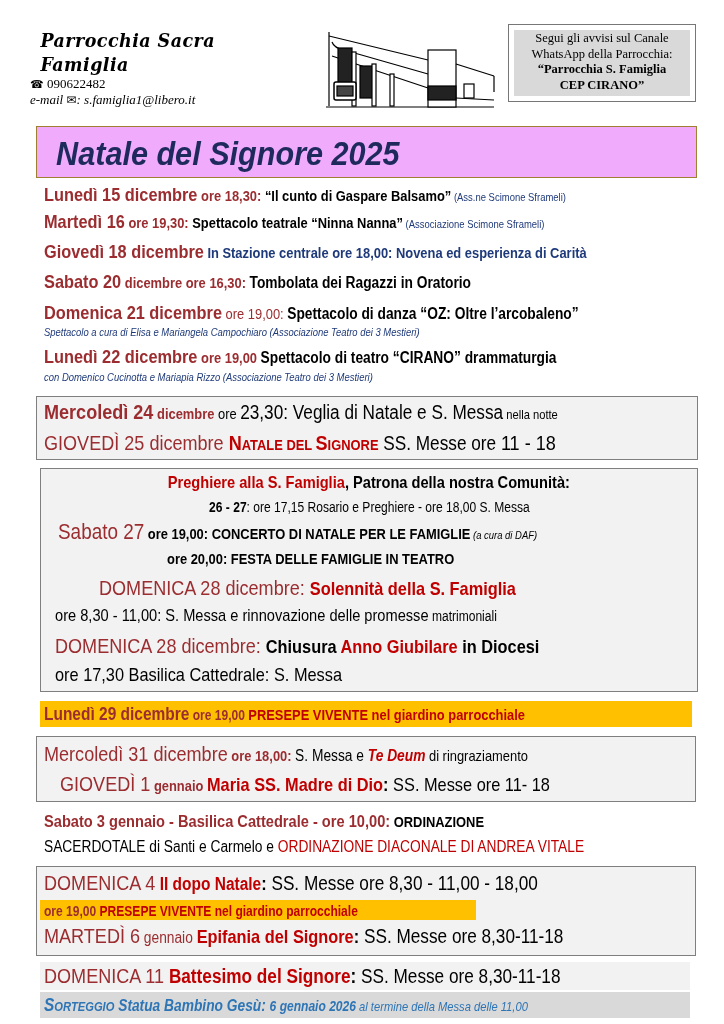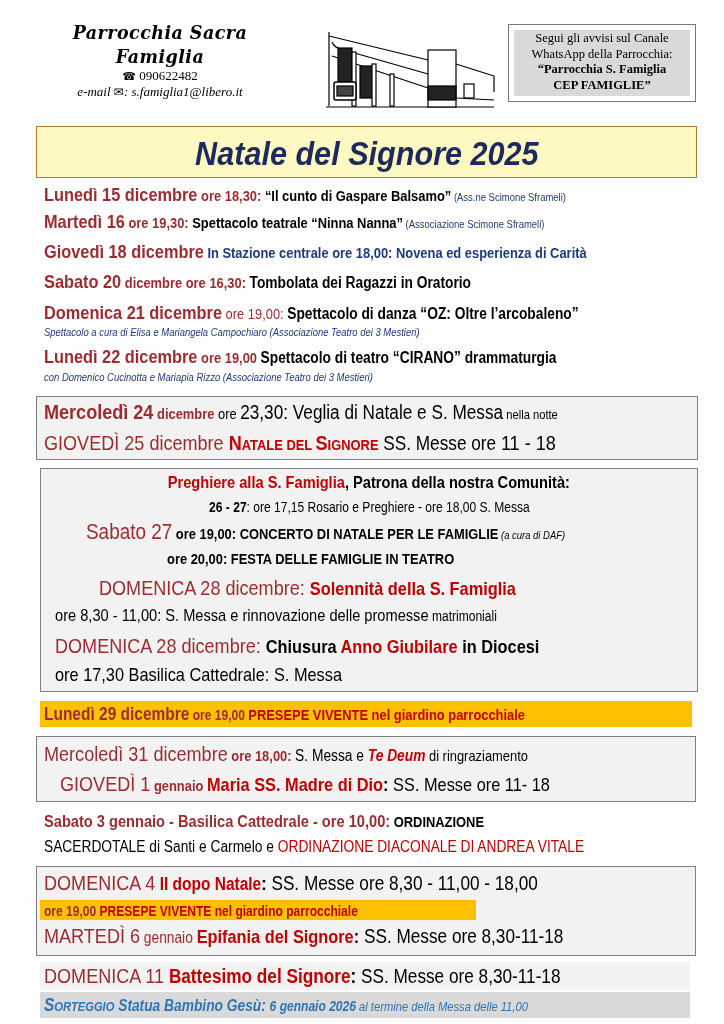--- a/index.html
+++ b/index.html
@@ -1,32 +1,32 @@
 <!DOCTYPE html>
 <html><head>
 <meta charset="utf-8">
 <style>
   * { box-sizing: border-box; margin: 0; padding: 0; }
   html, body { width: 724px; height: 1024px; background: #ffffff; overflow: hidden; }
   body { position: relative; font-family: "Liberation Sans", sans-serif; color: #000; }
   .narrow { display: inline-block; transform-origin: left center; white-space: nowrap; }
 
   
-  .hdr-left { position: absolute; left: 30px; top: 20px; width: 260px; text-align: center; font-family: "Liberation Serif", serif; }
+  .hdr-left { position: absolute; left: 30px; top: 28px; width: 260px; font-family: "Liberation Serif", serif; }
   .hdr-title { font-size: 19px; font-style: italic; font-weight: bold; letter-spacing: 0.5px; line-height: 24px; font-family: "DejaVu Serif", serif; transform: scaleX(0.92); }
   .hdr-line { font-size: 13px; line-height: 16px; }
   .hdr-line.it { font-style: italic; }
 
   .church { position: absolute; left: 324px; top: 30px; width: 176px; height: 80px; }
 
   .wa-box { position: absolute; left: 508px; top: 24px; width: 188px; height: 78px; border: 1px solid #777; background: #fff; padding: 5px; }
   .wa-inner { background: #d9d9d9; width: 100%; height: 100%; text-align: center; font-family: "Liberation Serif", serif; font-size: 12.5px; line-height: 15.5px; padding-top: 1px; }
 
   
-  .banner { position: absolute; left: 36px; top: 126px; width: 661px; height: 52px; background: #fef9c3; border: 1px solid #a08030; text-align: center; }
+  .banner { position: absolute; left: 36px; top: 126px; width: 661px; height: 52px; background: #f0abfc; border: 1px solid #a08030; }
   .banner-text { font-size: 34px; font-weight: bold; font-style: italic; color: #1f2a5c; line-height: 52px; display: inline-block; transform: scaleX(0.9); }
 
   .red { color: #9b2d30; }
   .red2 { color: #c00000; }
   .navy { color: #1f3a7a; }
   .blue { color: #2e75b6; }
 
   .line { position: absolute; white-space: nowrap; font-weight: bold; }
   .sub { position: absolute; white-space: nowrap; font-style: italic; font-size: 11px; color: #1f3a7a; }
 
@@ -67,21 +67,21 @@
   <rect x="66" y="44" width="4" height="32" fill="#fff"></rect>
   <rect x="10" y="52" width="22" height="18" rx="2" fill="#fff" stroke-width="1.5"></rect>
   <rect x="13" y="56" width="16" height="10" fill="#444"></rect>
 </svg>
 
 <div class="wa-box">
   <div class="wa-inner">
     <div>Segui gli avvisi sul Canale</div>
     <div>WhatsApp della Parrocchia:</div>
     <div style="font-weight:bold;">“Parrocchia S. Famiglia</div>
-    <div style="font-weight:bold;">CEP FAMIGLIE”</div>
+    <div style="font-weight:bold;">CEP CIRANO”</div>
   </div>
 </div>
 
 <div class="banner">
   <span class="banner-text">Natale del Signore 2025</span>
 </div>
 
 <div class="line" style="left:44px; top:184px;">
   <span class="narrow" style="transform:scaleX(0.86);">
     <span class="red" style="font-size:19px;">Lunedì  15 dicembre</span><span class="red" style="font-size:15px;"> ore 18,30: </span><span style="font-size:15px;">“Il cunto di Gaspare Balsamo”</span><span class="navy" style="font-size:11px;font-weight:normal;"> (Ass.ne Scimone Sframeli)</span>
@@ -135,21 +135,21 @@
 <div class="line" style="left:40px; top:473px; width:658px; text-align:center;">
   <span class="narrow" style="transform:scaleX(0.86); transform-origin:center;">
     <span class="red2" style="font-size:17px;">Preghiere alla S. Famiglia</span><span style="font-size:17px;">, Patrona della nostra Comunità:</span>
   </span>
 </div>
 <div class="line" style="left:40px; top:498px; width:658px; text-align:center;">
   <span class="narrow" style="transform:scaleX(0.86); transform-origin:center;">
     <span style="font-size:14px;">26 - 27</span><span style="font-size:14px;font-weight:normal;">: ore 17,15 Rosario e Preghiere - ore 18,00 S. Messa</span>
   </span>
 </div>
-<div class="line" style="left:58px; top:519px;margin-left:28px;">
+<div class="line" style="left:58px; top:519px;">
   <span class="narrow" style="transform:scaleX(0.86);">
     <span class="red" style="font-size:22px;font-weight:normal;">Sabato 27</span><span style="font-size:15px;">  ore 19,00:  CONCERTO DI NATALE PER LE FAMIGLIE</span><span style="font-size:11px;font-weight:normal;font-style:italic;"> (a cura di DAF)</span>
   </span>
 </div>
 <div class="line" style="left:167px; top:550px;">
   <span class="narrow" style="transform:scaleX(0.86);">
     <span style="font-size:15px;">ore 20,00:  FESTA DELLE FAMIGLIE IN TEATRO</span>
   </span>
 </div>
 <div class="line" style="left:55px; top:576px;margin-left:44px;">

